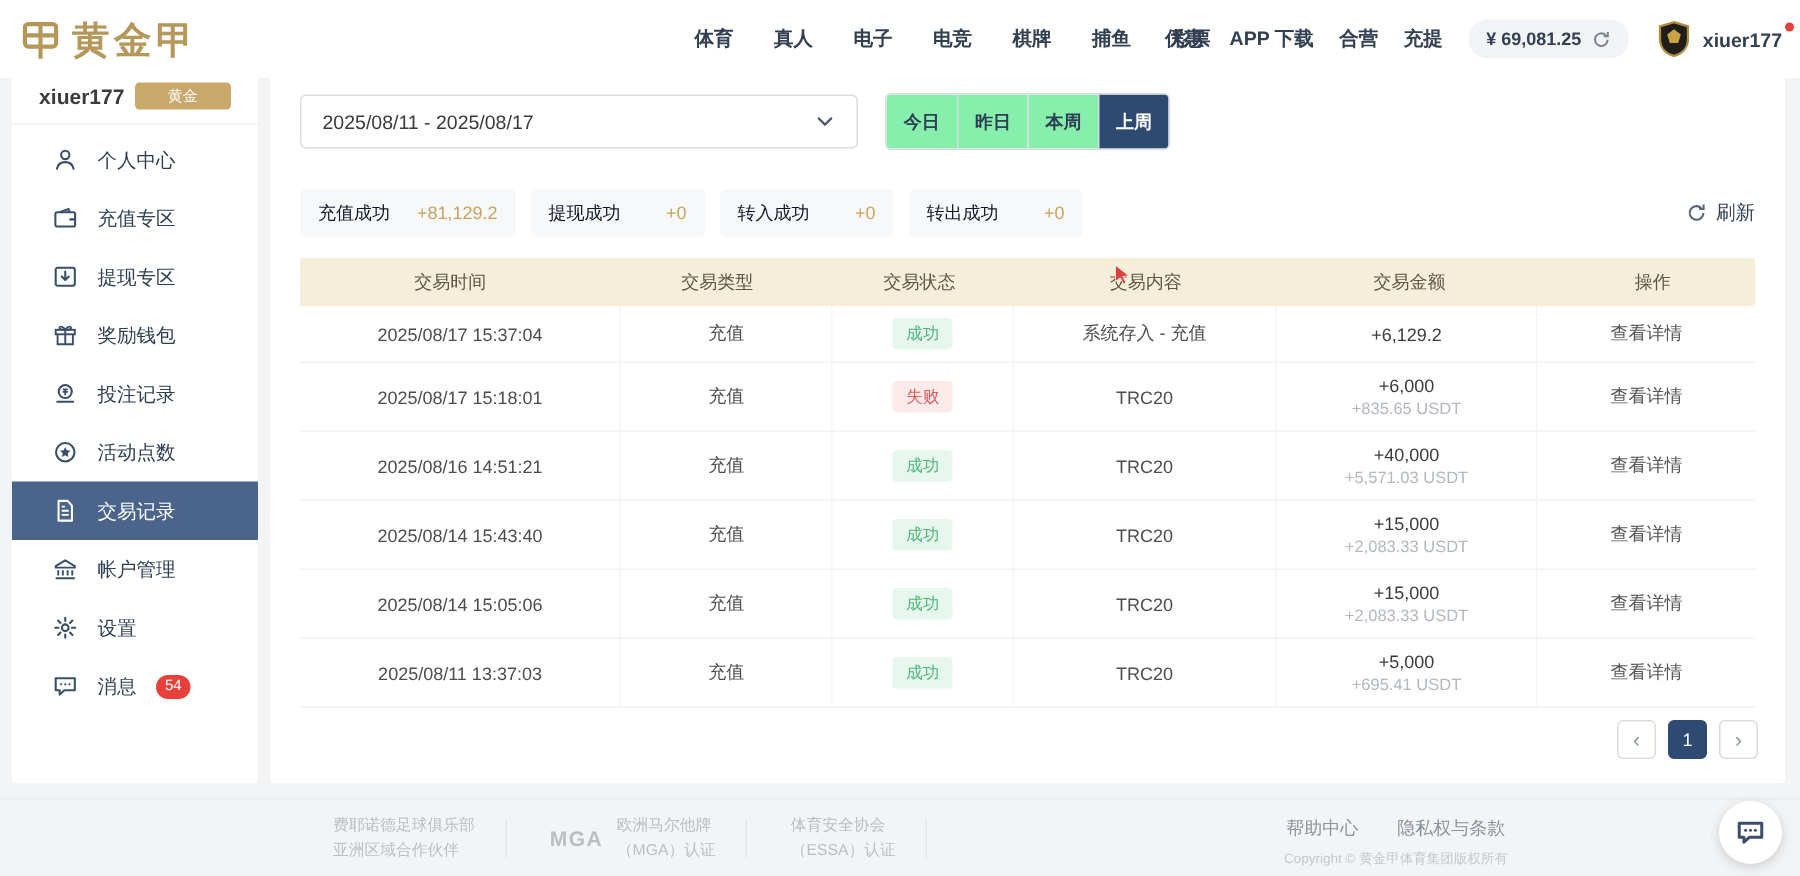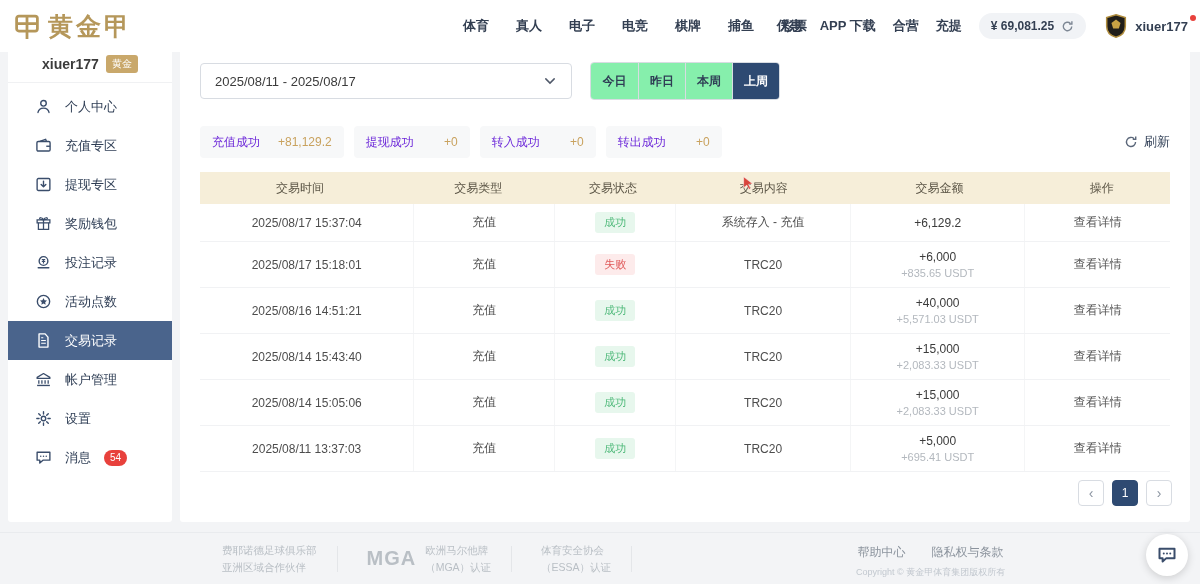--- a/index.html
+++ b/index.html
@@ -25,41 +25,41 @@
   .balance-pill .r-ic { width:13px; height:13px; color:#7d8794; }
   .user-chip { display:flex; align-items:center; gap:6px; position:relative; padding-right:8px; cursor:pointer; }
   .user-chip .shield { width:26px; height:26px; }
   .user-chip .uname { font-size:13px; font-weight:bold; color:#333f52; }
   .red-dot { position:absolute; top:2px; right:0; width:6px; height:6px; border-radius:50%; background:#e8413c; }
 
   
   .sidebar { position:absolute; left:8px; top:45px; width:164px; bottom:62px; background:#fff; border-radius:3px; }
   .side-user { height:38px; display:flex; align-items:center; justify-content:center; gap:7px; border-bottom:1px solid #f0f1f3; }
   .side-user .uname { font-size:14px; font-weight:bold; color:#3b3b3b; }
-  .level-badge { background:#c9a86b; color:#fff; font-size:10px; padding:2px 6px; border-radius:3px; }
+  .level-badge { background:#c9a86b; color:#fff; font-size:10px; padding:2px 22px; border-radius:3px; }
   .menu { padding-top:4px; }
   .menu-item { height:39px; display:flex; align-items:center; gap:13px; padding-left:27px; font-size:13px; color:#2f3e55; cursor:pointer; }
   .menu-item .mi-ic { width:17px; height:17px; color:#3a4d6b; flex:0 0 auto; }
   .menu-item.active { background:#4a648c; color:#fff; }
   .menu-item.active .mi-ic { color:#fff; }
   .mi-badge { background:#e8413c; color:#fff; font-size:10px; line-height:1; padding:3px 6px; border-radius:8px; }
 
   
   .main { position:absolute; left:180px; top:48px; right:10px; bottom:62px; background:#fff; border-radius:3px; }
   .filter-row { display:flex; align-items:center; margin:14px 20px 0; }
   .date-picker { width:372px; height:36px; border:1px solid #d8dce2; border-radius:4px; display:flex; align-items:center; justify-content:space-between; padding:0 14px; font-size:13px; color:#3b3b3b; cursor:pointer; }
   .date-picker .chev { width:14px; height:14px; color:#50596a; }
   .tabs { display:flex; margin-left:18px; border:1px solid #d8dce2; border-radius:4px; overflow:hidden; }
   .tab { width:47px; height:36px; display:flex; align-items:center; justify-content:center; font-size:12px; font-weight:bold; color:#2f3e55; border-left:1px solid #d8dce2; cursor:pointer; background:#86efac; }
   .tab:first-child { border-left:none; }
   .tab.active { background:#2e4a72; color:#fff; }
 
   .summary-row { display:flex; align-items:center; gap:10px; margin:26px 20px 0; }
   .chip { min-width:116px; height:32px; background:#f7f8f9; border-radius:4px; display:flex; align-items:center; justify-content:space-between; gap:18px; padding:0 12px; cursor:default; }
-  .chip .c-label { font-size:12px; color:#6d28d9; white-space:nowrap; }
+  .chip .c-label { font-size:12px; color:#0f172a; white-space:nowrap; }
   .chip .c-value { font-size:12px; color:#c9a25e; white-space:nowrap; }
   .refresh-btn { margin-left:auto; display:flex; align-items:center; gap:6px; font-size:13px; color:#2f3e55; cursor:pointer; }
   .refresh-btn .r-ic { width:14px; height:14px; color:#5a6679; }
 
   
   .table { margin:14px 20px 0; font-size:12px; }
   .thead { display:flex; background:#f6eed9; height:32px; align-items:center; color:#5c5647;gap:12px; }
   .thead > div { text-align:center; }
   .trow { display:flex; align-items:stretch; border-bottom:1px solid #f1f2f4; }
   .cell { display:flex; flex-direction:column; align-items:center; justify-content:center; padding:8px 4px; text-align:center; color:#4d4d4d; }
@@ -74,21 +74,21 @@
   .action-link { color:#555; cursor:pointer; }
 
   .pagination { position:absolute; right:18px; bottom:16px; display:flex; gap:8px; }
   .page-btn { width:26px; height:26px; border:1px solid #d8dce2; border-radius:4px; display:flex; align-items:center; justify-content:center; font-size:14px; color:#8a93a0; background:#fff; cursor:pointer; }
   .page-btn.current { background:#2e4a72; border-color:#2e4a72; color:#fff; font-size:12px; }
 
   
   .footer { position:absolute; left:0; right:0; bottom:0; height:52px; border-top:1px solid #e9ebee; display:flex; align-items:center; padding-left:213px; }
   .partner { display:flex; align-items:center; gap:9px; color:#b9bfc5; }
   .partner-logo { color:#c0c5ca; }
-  .partner-logotext { font-size:20px; font-weight:bold; color:#b9bfc5; letter-spacing:1px; }
+  .partner-logotext { font-size:14px; font-weight:bold; color:#b9bfc5; letter-spacing:1px; }
   .partner-lines { font-size:10.5px; line-height:1.55; white-space:nowrap; }
   .foot-div { width:1px; height:26px; background:#e4e6e9; margin:0 20px; }
   .footer-right { position:absolute; left:856px; top:11px; text-align:center; }
   .footer-links { display:flex; gap:26px; justify-content:center; }
   .footer-links .flink { font-size:12px; color:#8b939d; cursor:pointer; }
   .copyright { margin-top:5px; font-size:9px; color:#c2c8cf; }
 
   .chat-fab { position:absolute; right:12px; bottom:8px; width:42px; height:42px; border-radius:50%; background:#fff; box-shadow:0 2px 8px rgba(0,0,0,.16); display:flex; align-items:center; justify-content:center; cursor:pointer; z-index:9; }
   .chat-fab .fab-ic { width:20px; height:20px; color:#3a4d6b; }
 

